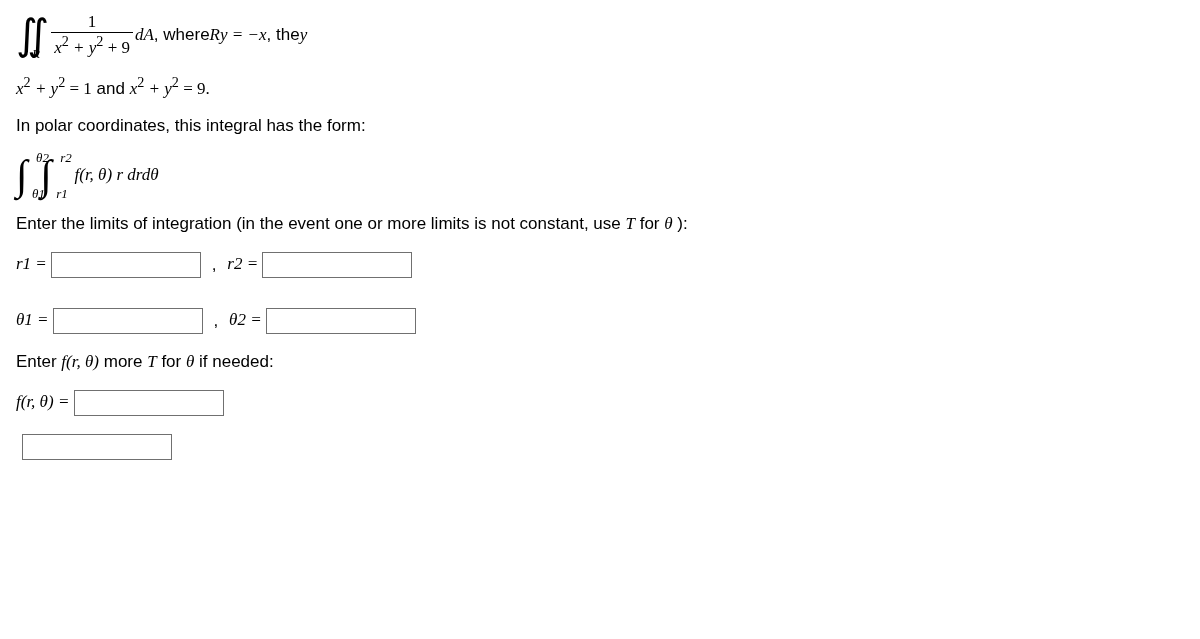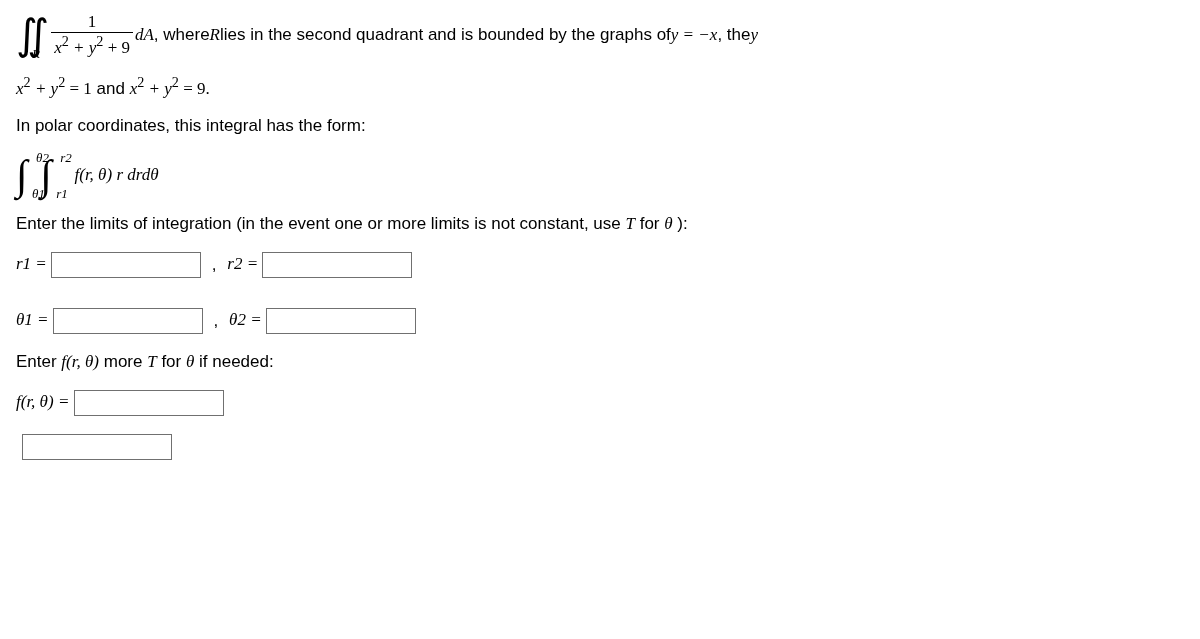--- a/index.html
+++ b/index.html
@@ -99,21 +99,20 @@
   </span>
   <span class="frac math">
     <span class="num math-up">1</span>
     <span class="den">
       <span>x</span><sup class="math-up">2</sup><span> + y</span><sup class="math-up">2</sup><span class="math-up"> + 9</span>
     </span>
   </span>
   <span class="math"> dA</span>
   <span> , where </span>
   <span class="math">R</span>
-  <span> lies in the second quadrant and is bounded by the graphs of </span>
   <span class="math">y = −x</span>
   <span>, the </span>
   <span class="math">y</span>
 </div>
 
 <div style="margin-top:16px;">
   <span class="math">x</span><sup class="math-up">2</sup><span class="math"> + y</span><sup class="math-up">2</sup><span class="math-up"> = 1</span>
   <span> and </span>
   <span class="math">x</span><sup class="math-up">2</sup><span class="math"> + y</span><sup class="math-up">2</sup><span class="math-up"> = 9.</span>
 </div>

